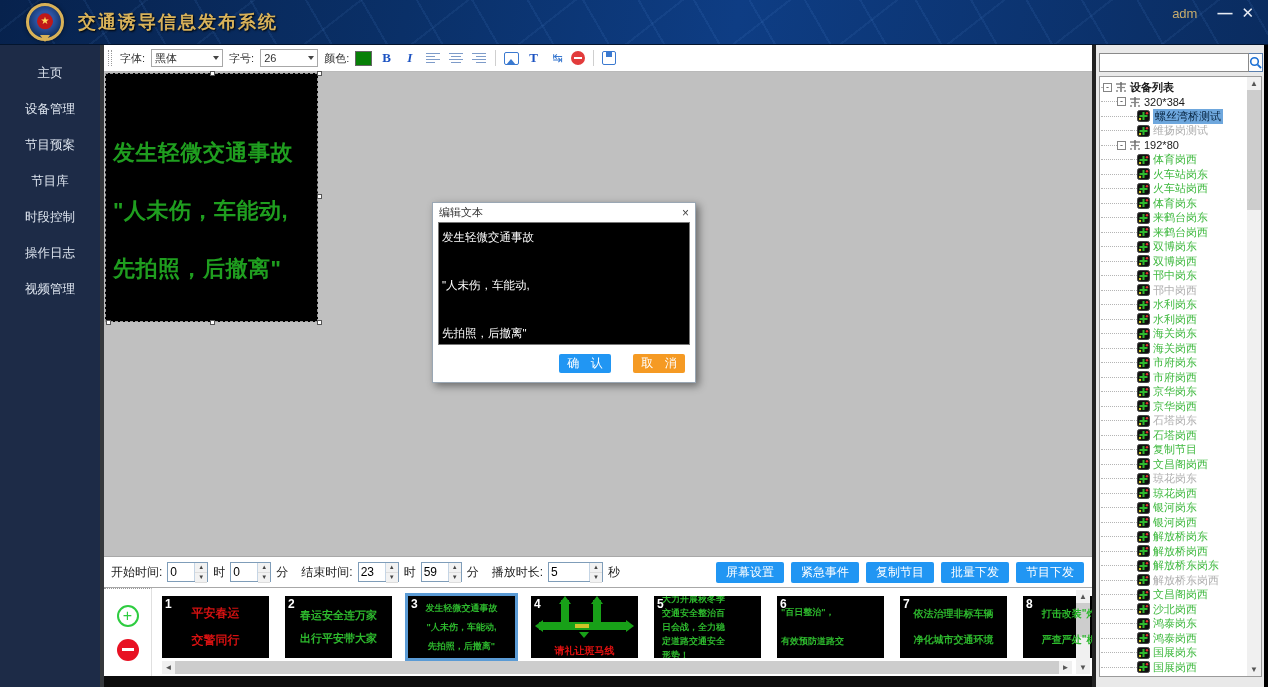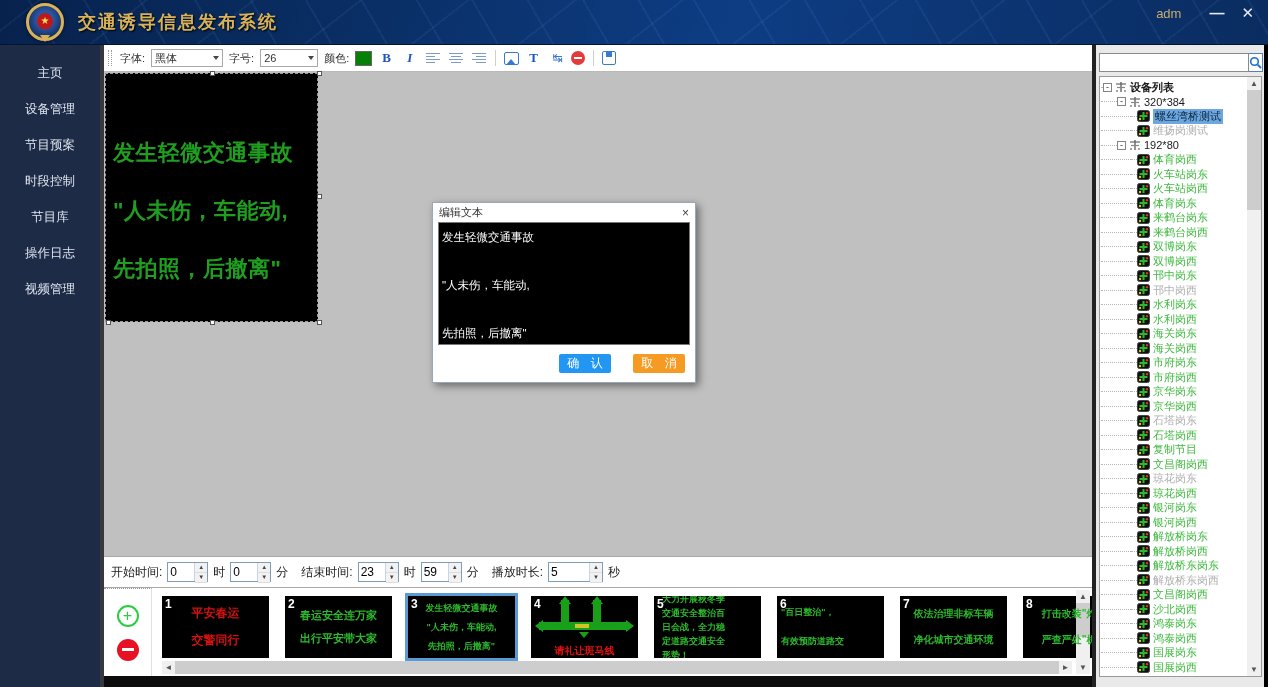--- a/index.html
+++ b/index.html
@@ -17,21 +17,21 @@
   .logo { width:38px; height:38px; border-radius:50%; margin-left:26px; position:relative;
     background:radial-gradient(circle at 50% 42%,#2c55a4 0 34%,#143468 70%);
     border:3px solid #d9b257; box-shadow:0 0 4px rgba(0,0,0,.6); }
   .logo .star { position:absolute; left:50%; top:50%; transform:translate(-50%,-54%);
     width:16px; height:16px; border-radius:50%; background:#c01818; color:#ffd95e;
     font-size:10px; line-height:16px; text-align:center; }
   .logo .shield { position:absolute; left:50%; bottom:-4px; transform:translateX(-50%);
     width:10px; height:7px; background:#d9b257; clip-path:polygon(0 0,100% 0,50% 100%); }
   .app-title { color:#d8b25a; font-size:18px; font-weight:bold; margin-left:14px;
     letter-spacing:2px; text-shadow:1px 1px 2px #000; }
-  .head-right { position:absolute; right:14px; top:4px; display:flex; align-items:center; gap:18px; }
+  .head-right { position:absolute; right:14px; top:4px; display:flex; align-items:center; gap:10px; }
   .user-name { color:#c8ad6d; font-size:13px; margin-right:10px; }
   .win-btn { color:#e8edf5; font-size:15px; cursor:default; line-height:18px; }
   .win-btn.min { font-weight:bold; letter-spacing:-1px; }
 
   
   .row { flex:1; display:flex; min-height:0; }
 
   
   .sidebar { width:100px; flex:0 0 100px; background:#1d2b47; padding-top:10px; }
   .side-item { height:36px; line-height:36px; text-align:center; color:#dfe6f0;
@@ -179,22 +179,22 @@
       <span class="win-btn">✕</span>
     </div>
   </header>
 
   <div class="row">
 
     <nav class="sidebar">
         <div class="side-item">主页</div>
         <div class="side-item">设备管理</div>
         <div class="side-item">节目预案</div>
+        <div class="side-item">节目库</div>
         <div class="side-item">时段控制</div>
-        <div class="side-item">节目库</div>
         <div class="side-item">操作日志</div>
         <div class="side-item">视频管理</div>
       </nav>
 
     <div class="main">
 
       <div class="toolbar">
         <div class="tb-inner">
           <span class="grip"></span>
           <span class="tb-label">字体:</span>
@@ -314,20 +314,27 @@
         <span>分</span>
         <span class="ctrl-label">播放时长:</span>
         <span class="spin">
           <input class="val wide" value="5" style="">
             <span class="arrows">
               <span>▲</span>
               <span>▼</span>
             </span>
         </span>
         <span>秒</span>
+        <div class="ctrl-btns" id="ctrlBtns">
+            <div class="blue-btn">屏幕设置</div>
+            <div class="blue-btn">紧急事件</div>
+            <div class="blue-btn">复制节目</div>
+            <div class="blue-btn">批量下发</div>
+            <div class="blue-btn">节目下发</div>
+          </div>
       </div>
 
       <div class="playlist">
         <div class="pm-col">
           <div class="add-btn">+</div>
           <div class="del-btn"></div>
         </div>
         <div class="thumb-zone">
           <div class="thumb-strip" id="thumbStrip">
               <div class="thumb">

